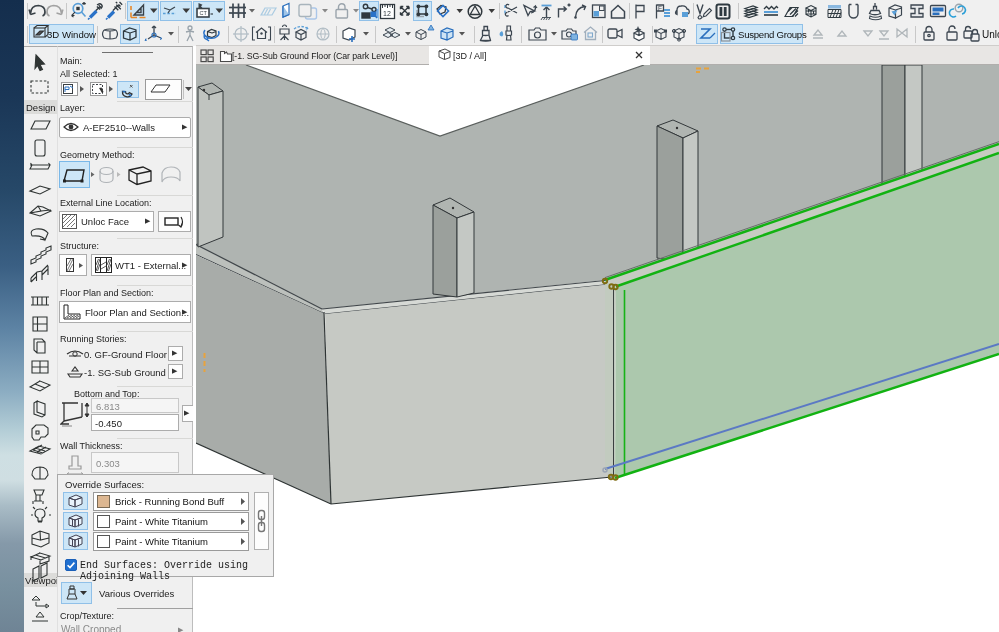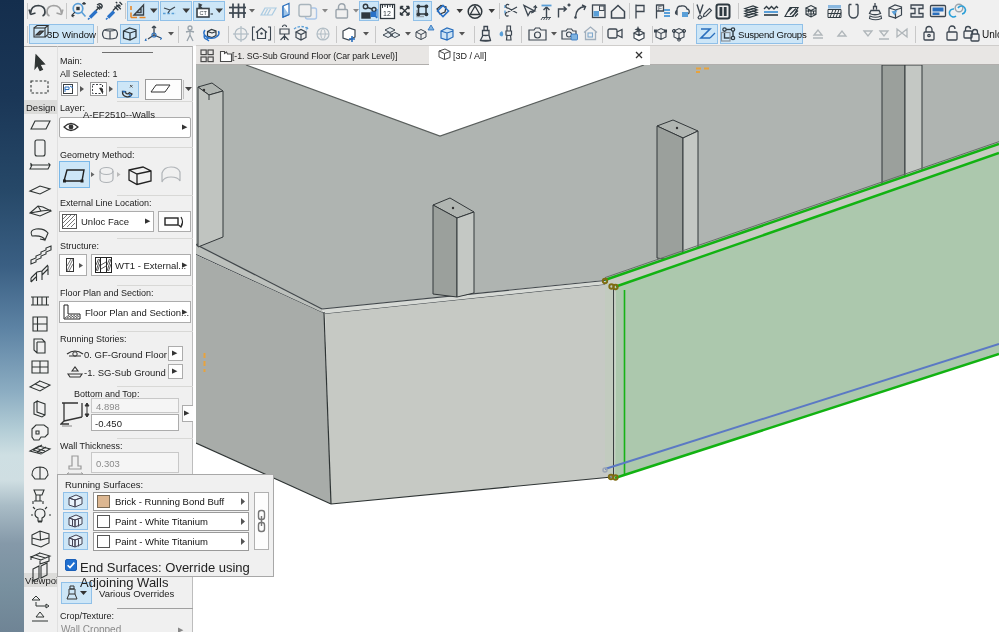--- a/index.html
+++ b/index.html
@@ -422,21 +422,21 @@
       <line x1="124.5" y1="1" x2="124.5" y2="20" stroke="#c0c0c0"></line>
     </g>
   </svg>
   <div class="sep" style="top:54px;"></div>
   <div class="seclabel" style="left:2px;top:56px;">Layer:</div>
   <div class="combo" style="left:1px;top:70px;width:132px;height:21px;border-radius:2px;"></div>
   <svg class="abs" style="left:5px;top:74px;" width="16" height="12" viewBox="0 0 16 12">
     <path d="M1 6 Q8 -1 15 6 Q8 13 1 6 z" fill="none" stroke="#333" stroke-width="1.2"></path>
     <circle cx="8" cy="6" r="2.4" fill="#333"></circle>
   </svg>
-  <div class="seclabel" style="left:25px;top:62px;font-size:9.5px;">A-EF2510--Walls</div>
+  <div class="seclabel" style="left:25px;top:75px;font-size:9.5px;">A-EF2510--Walls</div>
   <div class="arr" style="left:124px;top:76px;">▶</div>
   <div class="sep" style="top:100px;"></div>
   <div class="seclabel" style="left:2px;top:103px;">Geometry Method:</div>
   <svg class="abs" style="left:1px;top:114px;" width="134" height="28" viewBox="0 0 134 28">
     <rect x="0.5" y="0.5" width="30" height="26" fill="#cde6f7" stroke="#7ab8e8"></rect>
     <path d="M5 20 l3 -11 h17 l-2 11 z" fill="none" stroke="#222" stroke-width="1.4"></path>
     <rect x="4" y="18.5" width="3" height="3" fill="#222"></rect>
       <rect x="21.5" y="18.5" width="3" height="3" fill="#222"></rect>
     <path d="M32 11 l3.5 2.5 -3.5 2.5 z" fill="#666"></path>
     <g stroke="#aeb2b6" fill="none" stroke-width="1.2">
@@ -533,21 +533,21 @@
   <div class="combo" style="left:110px;top:317px;width:15px;height:15px;background:#fdfdfd;"></div>
   <div class="arr" style="left:114px;top:320px;">▶</div>
   <div class="sep" style="top:339px;"></div>
   <div class="seclabel" style="left:2px;top:342px;margin-left:14px;">Bottom and Top:</div>
   <svg class="abs" style="left:2px;top:352px;" width="30" height="32" viewBox="0 0 30 32">
     <path d="M4 4 h14 m-14 0 v18 m0 -18 l-2 0 M4 22 l-3 3 h8 m13 -21 v14 m-18 4 l18 -4" fill="none" stroke="#333" stroke-width="1.3"></path>
     <path d="M25 7 l2 -3 2 3 z M25 15 l2 3 2 -3 z M27 4 v14" fill="#333" stroke="#333" stroke-width="1"></path>
     <path d="M2 27 h10" stroke="#888" stroke-width="1"></path>
   </svg>
   <div class="combo" style="left:33px;top:351px;width:88px;height:15px;background:#f5f5f5;border-color:#c8c8c8;"></div>
-  <div class="seclabel" style="left:38px;top:354px;font-size:9.5px;color:#8a8a8a;">4.898</div>
+  <div class="seclabel" style="left:38px;top:354px;font-size:9.5px;color:#8a8a8a;">6.813</div>
   <div class="combo" style="left:33px;top:367px;width:88px;height:17px;"></div>
   <div class="seclabel" style="left:37px;top:371px;font-size:9.5px;">-0.450</div>
   <div class="combo" style="left:124px;top:358px;width:12px;height:17px;background:#fdfdfd;"></div>
   <div class="arr" style="left:126px;top:362px;">▶</div>
   <div class="sep" style="top:391px;"></div>
   <div class="seclabel" style="left:2px;top:394px;">Wall Thickness:</div>
   <svg class="abs" style="left:6px;top:407px;" width="22" height="24" viewBox="0 0 22 24">
     <path d="M8 2 h6 v10 h3 v3 h-12 v-3 h3 z" fill="none" stroke="#9a9a9a" stroke-width="1.2"></path>
     <path d="M3 20 h16 M3 20 l2 -1.5 m-2 1.5 l2 1.5 M19 20 l-2 -1.5 m2 1.5 l-2 1.5" stroke="#9a9a9a" stroke-width="1" fill="none"></path>
   </svg>
@@ -664,21 +664,21 @@
     </g>
     <g fill="none" stroke="#4a4a4a" stroke-width="1">
       <path d="M243 6 l6 -2 5 2.5 -5.5 2 z M243 6 v6 l5.5 2.5 5.5 -2 v-6.5 M248.5 8.5 v6"></path>
     </g>
     <text x="36" y="14" font-size="8.8" letter-spacing="-0.08" fill="#1a1a1a" font-family="Liberation Sans">[-1. SG-Sub Ground Floor (Car park Level)]</text>
     <text x="257" y="14" font-size="9" fill="#1a1a1a" font-family="Liberation Sans">[3D / All]</text>
     <path d="M440 7 l6 6 m0 -6 l-6 6" stroke="#333" stroke-width="1.3" fill="none"></path>
   </svg>
 </div>
 <div id="popup" class="abs" style="left:57px;top:474px;width:217px;height:103px;background:#f0f0f0;border:1px solid #a8a8a8;box-sizing:border-box;">
-  <div class="seclabel" style="left:7px;top:4px;font-size:9.5px;">Running Surfaces:</div>
+  <div class="seclabel" style="left:7px;top:4px;font-size:9.5px;">Override Surfaces:</div>
   <svg class="abs" style="left:5px;top:17px;" width="206" height="60" viewBox="0 0 206 60">
     <g>
       <rect x="0.5" y="0.5" width="24" height="17" fill="#cde6f7" stroke="#90c0e8"></rect>
       <rect x="0.5" y="20.5" width="24" height="17" fill="#cde6f7" stroke="#90c0e8"></rect>
       <rect x="0.5" y="40.5" width="24" height="17" fill="#cde6f7" stroke="#90c0e8"></rect>
       <g fill="#e8f2fb" stroke="#445" stroke-width="1">
         <path d="M6 6 l7 -3 6 2.5 -7 2.5 z M6 6 l6 2 v7 l-6 -2 z M12 8 l7 -2.5 v6.5 l-7 3 z"></path>
         <path d="M6 26 l7 -3 6 2.5 -7 2.5 z M6 26 l6 2 v7 l-6 -2 z M12 28 l7 -2.5 v6.5 l-7 3 z M9.5 27 v7 M15.5 27.5 v7"></path>
         <path d="M6 46 l7 -3 6 2.5 -7 2.5 z M6 46 l6 2 v7 l-6 -2 z M12 48 l7 -2.5 v6.5 l-7 3 z M9.5 47 v7 M15.5 47.5 v7"></path>
       </g>
@@ -703,14 +703,14 @@
     <g fill="none" stroke="#777" stroke-width="1.4">
       <rect x="195.5" y="18.5" width="6" height="9" rx="2.5"></rect>
       <rect x="195.5" y="30.5" width="6" height="9" rx="2.5"></rect>
       <line x1="198.5" y1="24" x2="198.5" y2="34"></line>
     </g>
   </svg>
   <svg class="abs" style="left:7px;top:84px;" width="12" height="12" viewBox="0 0 12 12">
     <rect x="0.5" y="0.5" width="11" height="11" rx="1.5" fill="#1f6fd0" stroke="#1a5fb8"></rect>
     <path d="M2.6 6.2 l2.4 2.4 4.4 -5" fill="none" stroke="#fff" stroke-width="1.6"></path>
   </svg>
-  <div class="seclabel" style="left:22px;top:85px;font-size:13px;">End Surfaces: Override using Adjoining Walls</div>
+  <div class="seclabel" style="left:22px;top:85px;font-size:10px;font-family:Liberation Mono, monospace;">End Surfaces: Override using Adjoining Walls</div>
 </div>
 
 </body></html>

